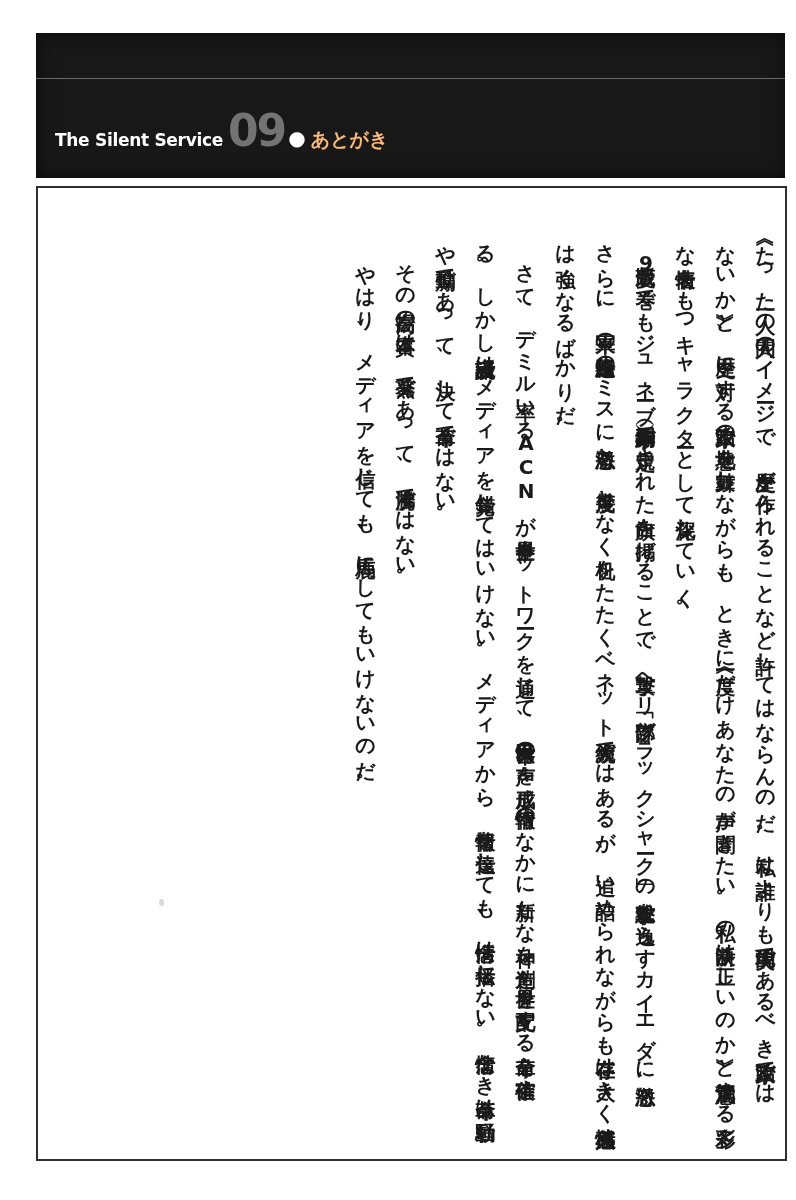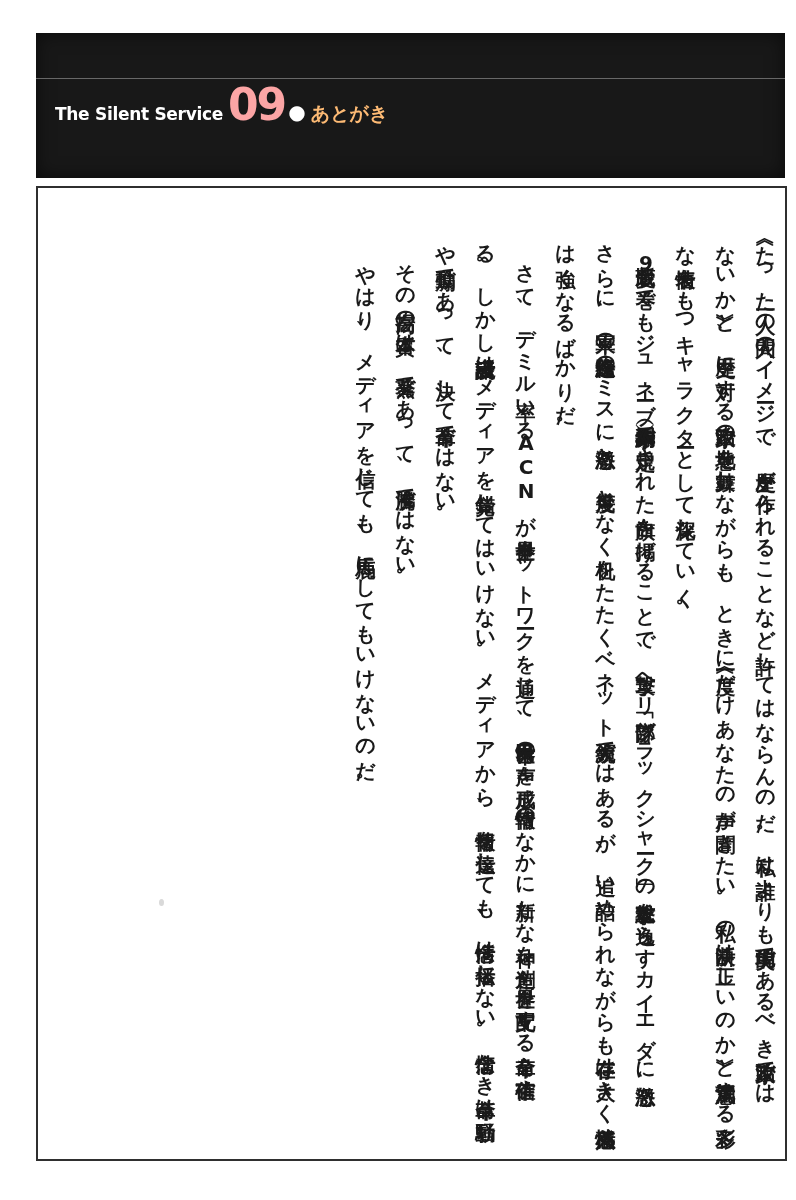--- a/index.html
+++ b/index.html
@@ -32,35 +32,35 @@
     top: 45px;
     width: 100%;
     height: 1px;
     background: #8a8a8a;
     opacity: 0.7;
   }
   .banner-content {
     position: absolute;
     left: 19px;
     top: 0;
-    padding-top: 50px;
+    padding-top: 76px;
     display: flex;
     align-items: baseline;
     white-space: nowrap;
   }
   .series-title {
     font-size: 17px;
     font-weight: bold;
     color: #ffffff;
     letter-spacing: -0.3px;
   }
   .volume-number {
     font-size: 44px;
     font-weight: bold;
-    color: #fca5a5;
+    color: #737373;
     line-height: 1;
     margin-left: 5px;
     letter-spacing: -2px;
   }
   .bullet {
     font-size: 20px;
     color: #ffffff;
     margin-left: 3px;
     position: relative;
     top: -1px;

